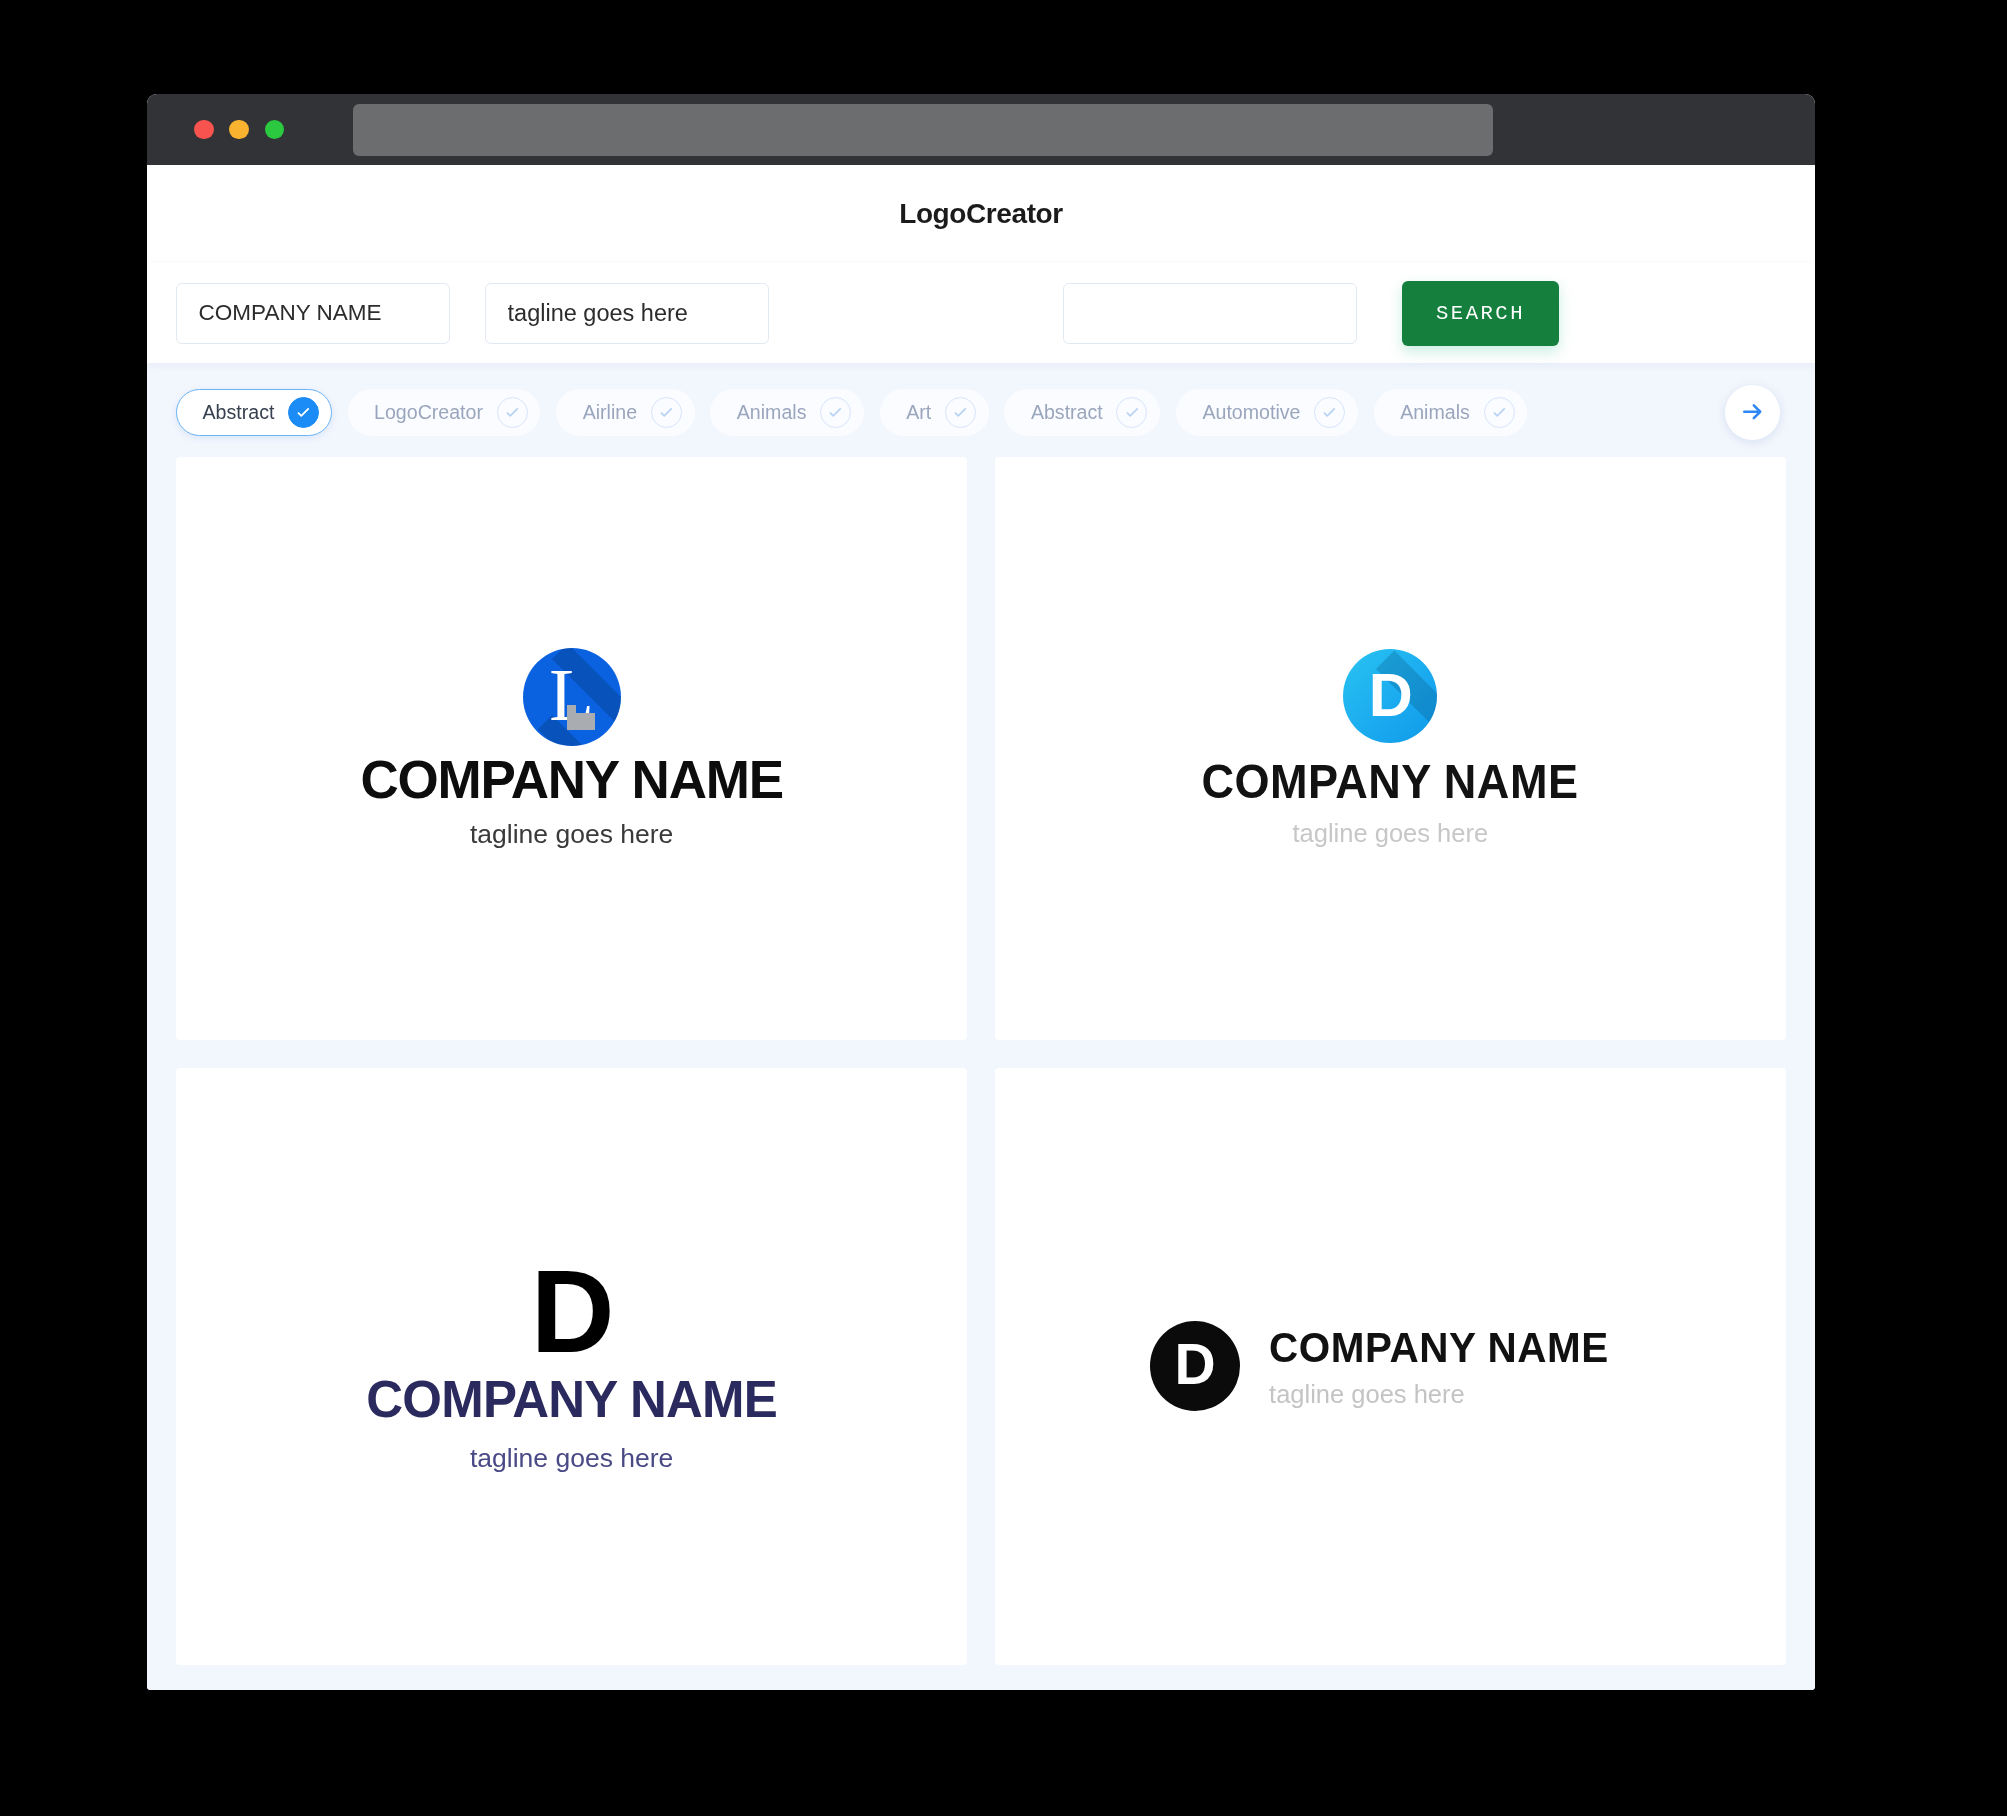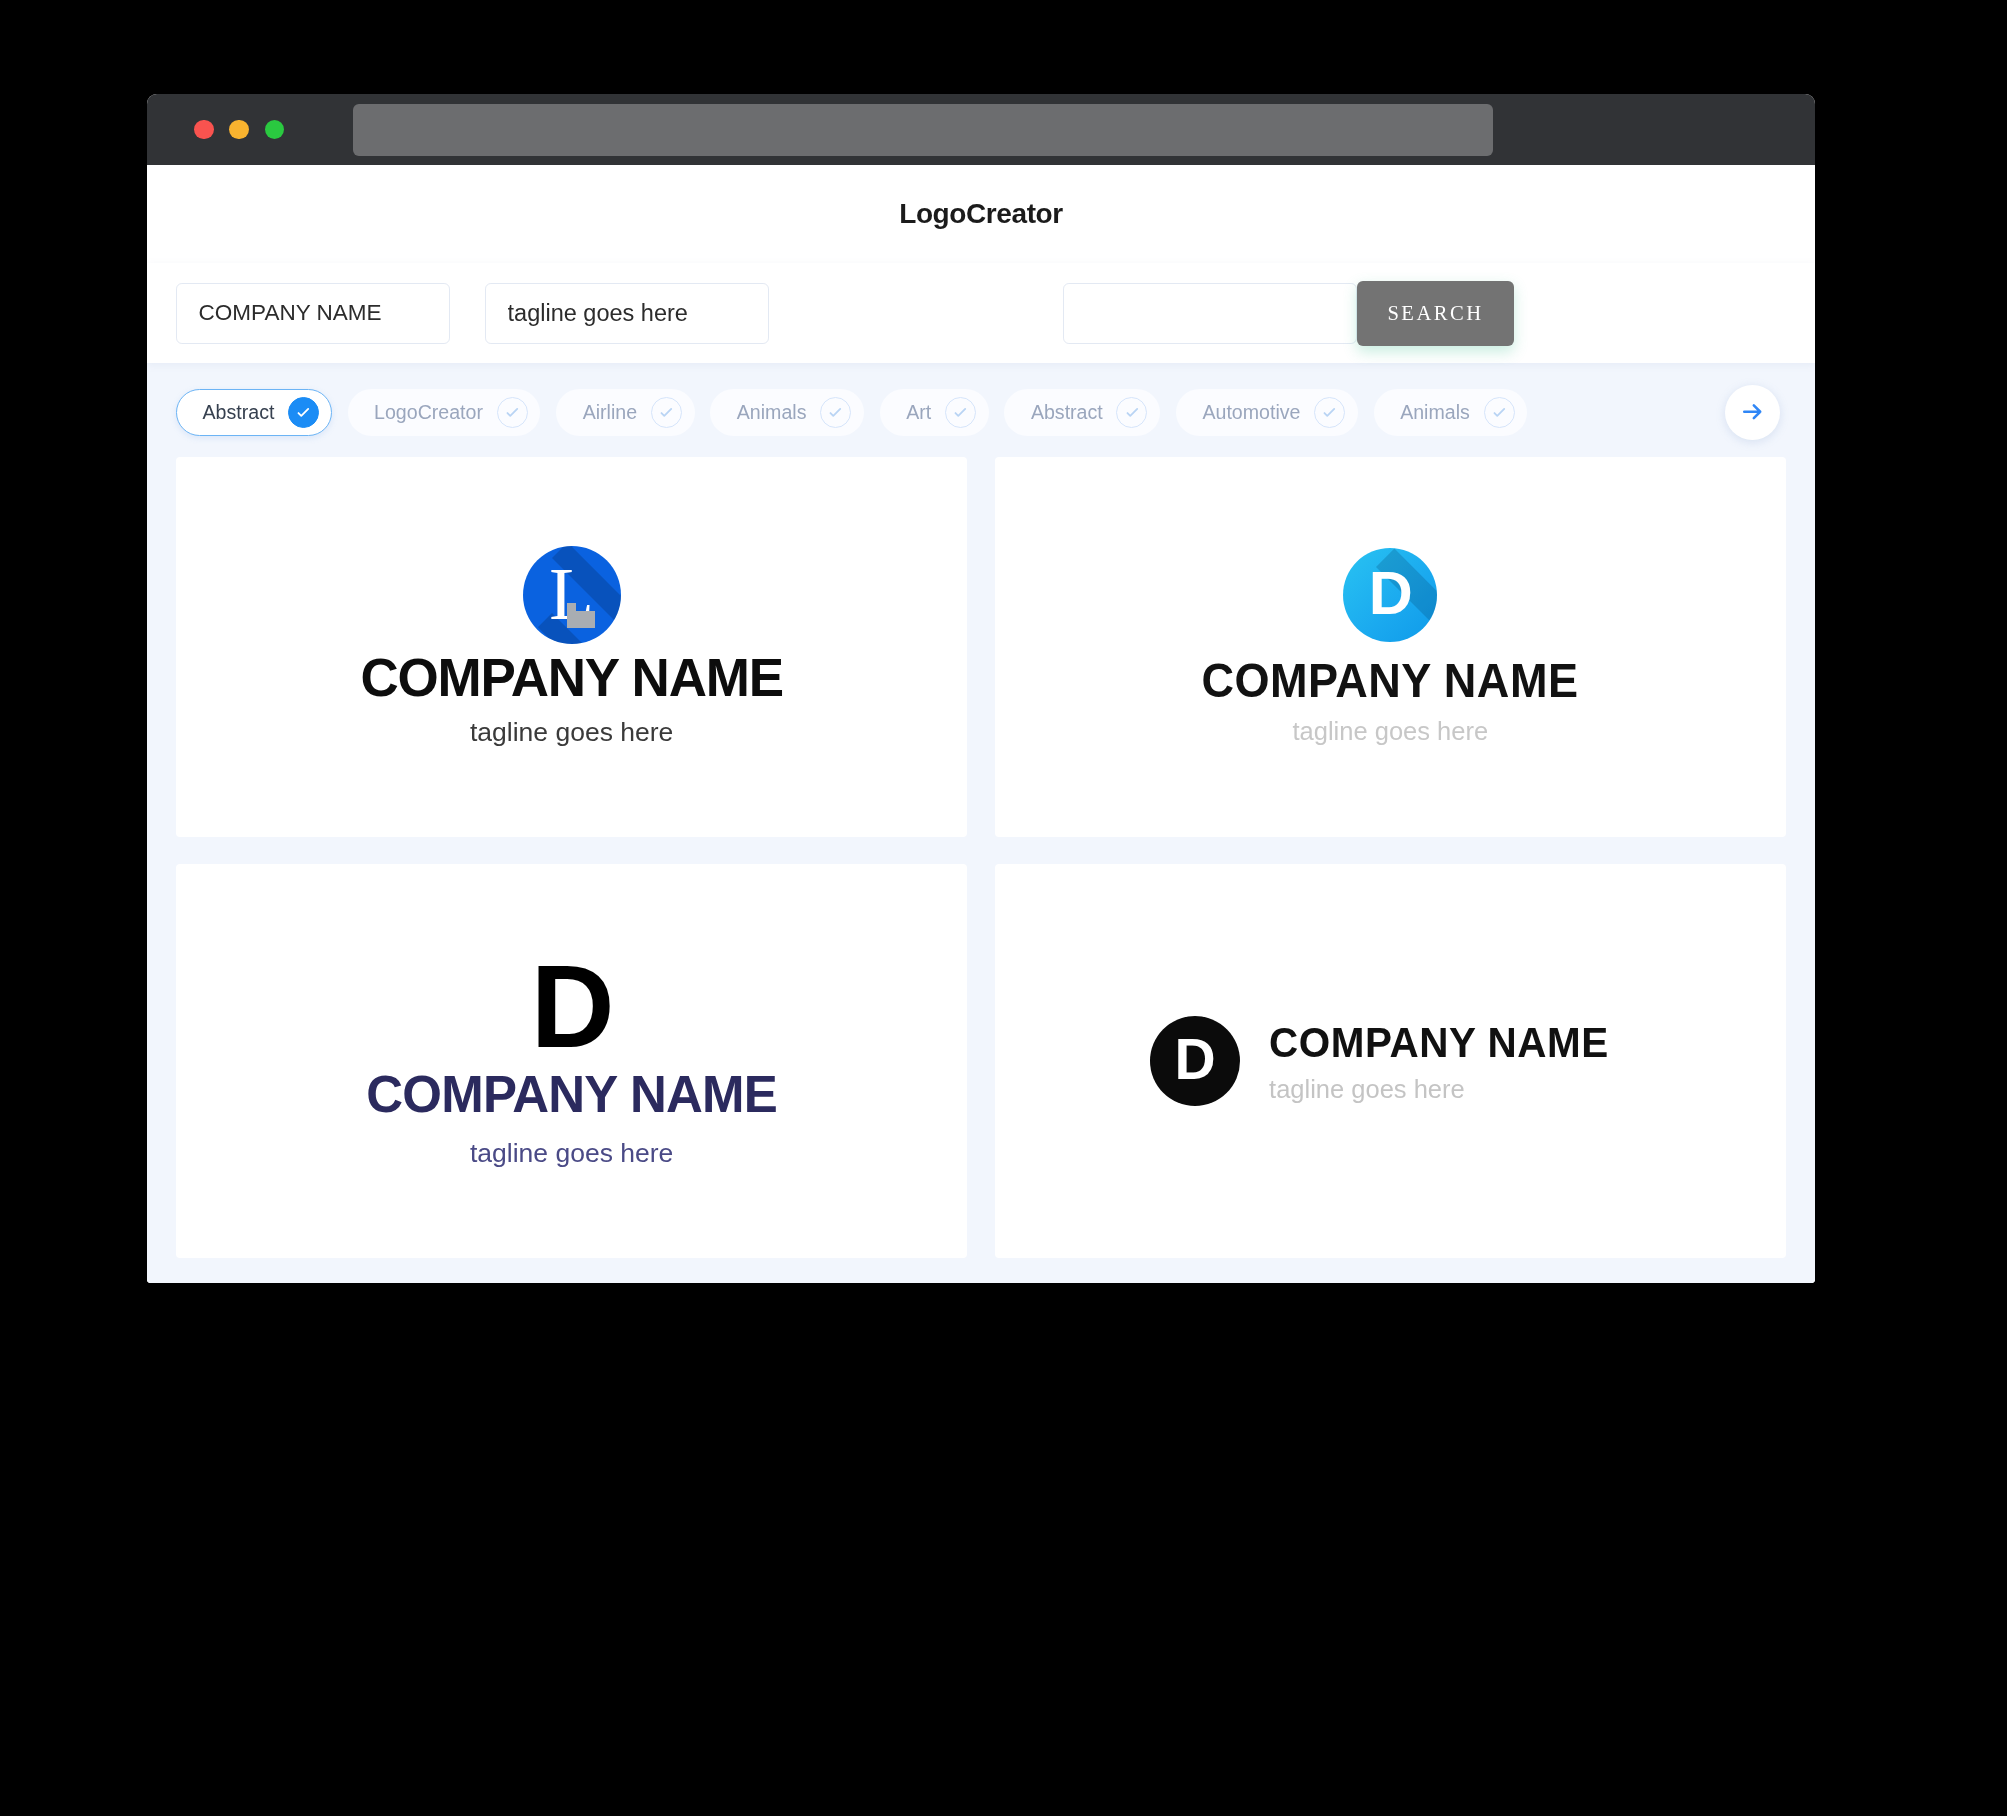--- a/index.html
+++ b/index.html
@@ -6,21 +6,21 @@
   html, body {
     width: 2007px; height: 1816px;
     background: #000;
     font-family: "Liberation Sans", sans-serif;
     overflow: hidden;
   }
 
   #app-window {
     position: absolute;
     left: 147px; top: 94px;
-    width: 1668px; height: 1189px;
+    width: 1668px; height: 1596px;
     border-radius: 9.8px 9.8px 3.9px 3.9px;
     overflow: hidden;
     background: #fff;
     box-shadow: 0 17.6px 59px rgba(0,0,0,0.55);
   }
 
   
   .titlebar {
     position: relative;
     height: 71px;
@@ -84,27 +84,28 @@
     font-size: 22.5px;
     color: #2c2c2c;
     font-family: "Liberation Sans", sans-serif;
     outline: none;
   }
   .field::placeholder { color: #2c2c2c; opacity: 1; }
   #company-field { width: 274px; }
   #tagline-field { width: 284px; margin-left: 35px; font-size: 23.5px; }
   #extra-field   { width: 294px; margin-left: 294px; }
   .search-btn {
+    margin-left: 45px;
     width: 157px; height: 65px;
-    background: #737373;
+    background: #15803d;
     border: none; border-radius: 5.9px;
     color: #fff;
     font-size: 20.6px;
     letter-spacing: 2.5px;
-    font-family: Liberation Serif, serif;
+    font-family: Liberation Mono, monospace;
     cursor: pointer;
     box-shadow: 0 5.9px 13.7px rgba(79,199,154,0.30);
   }
 
   
   .content {
     flex: 1;
     background: #f2f6fd;
     overflow: hidden;
     display: flex;

